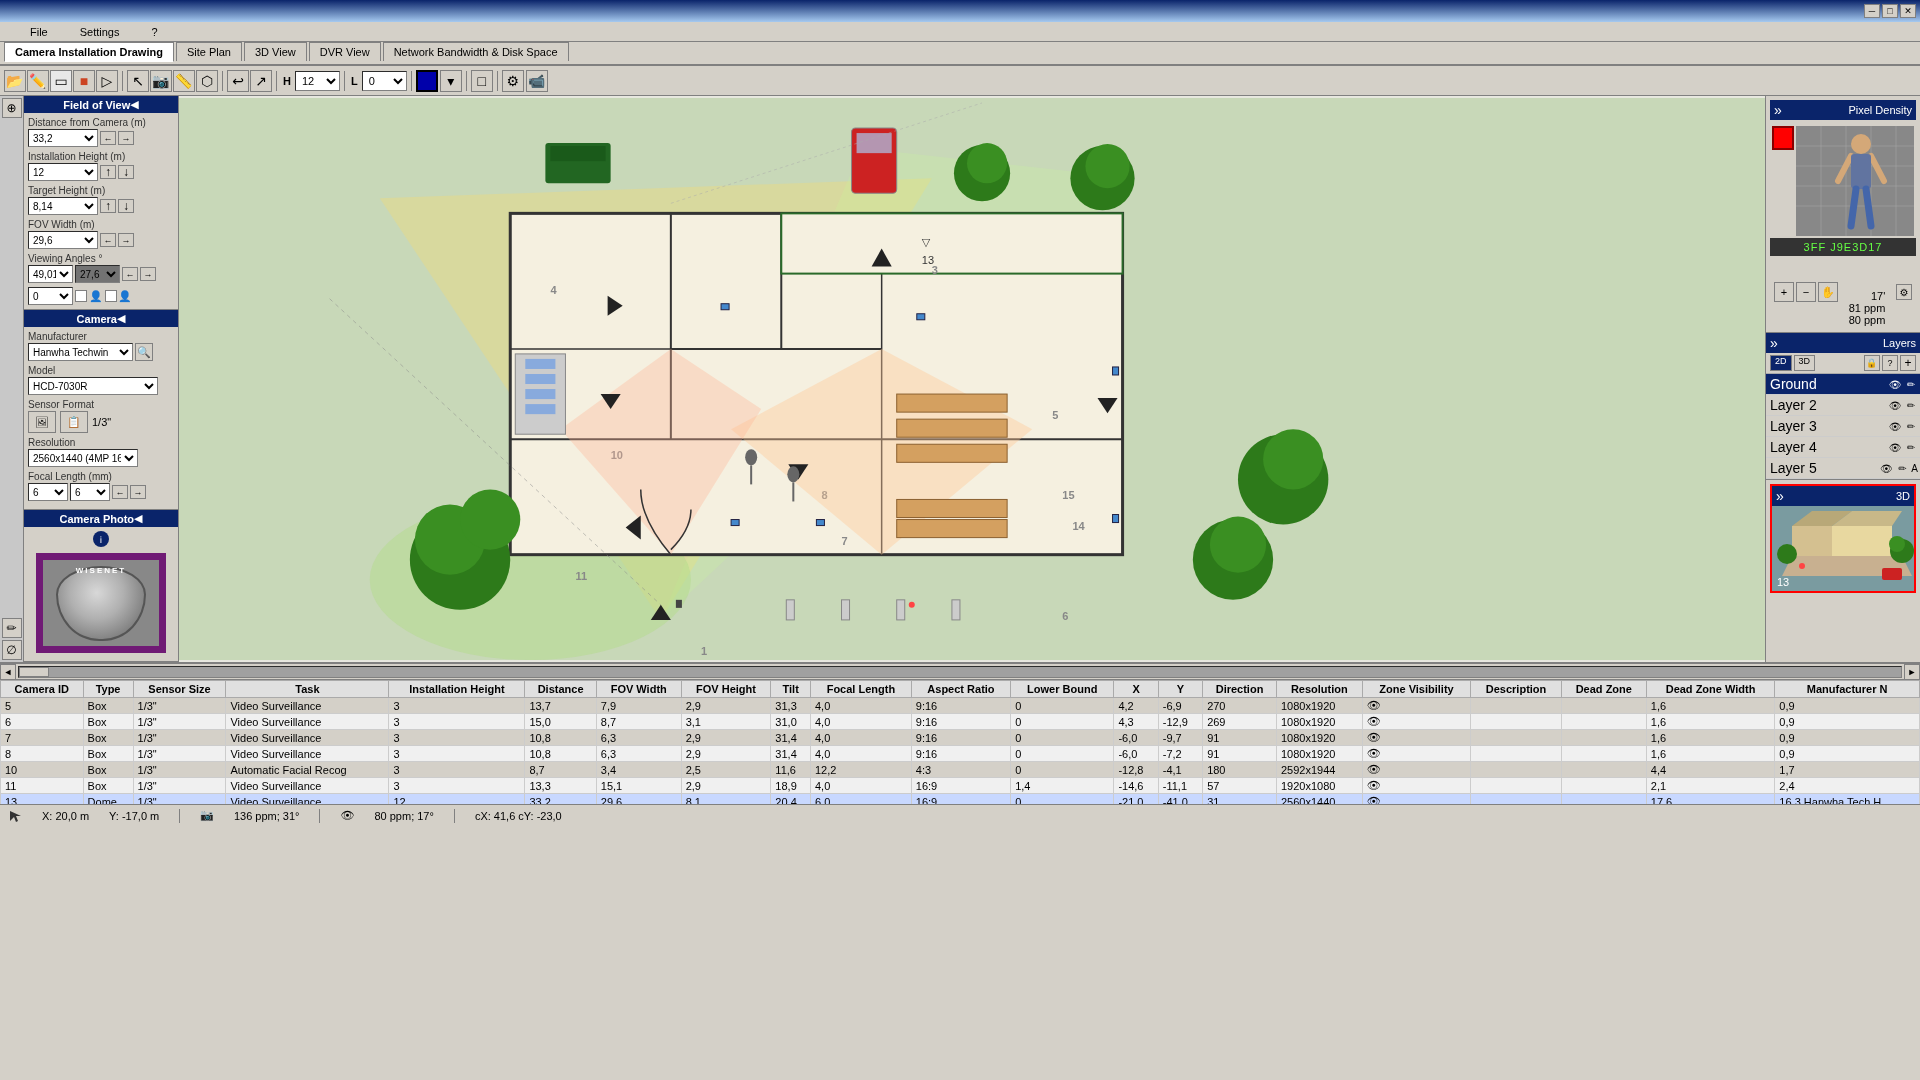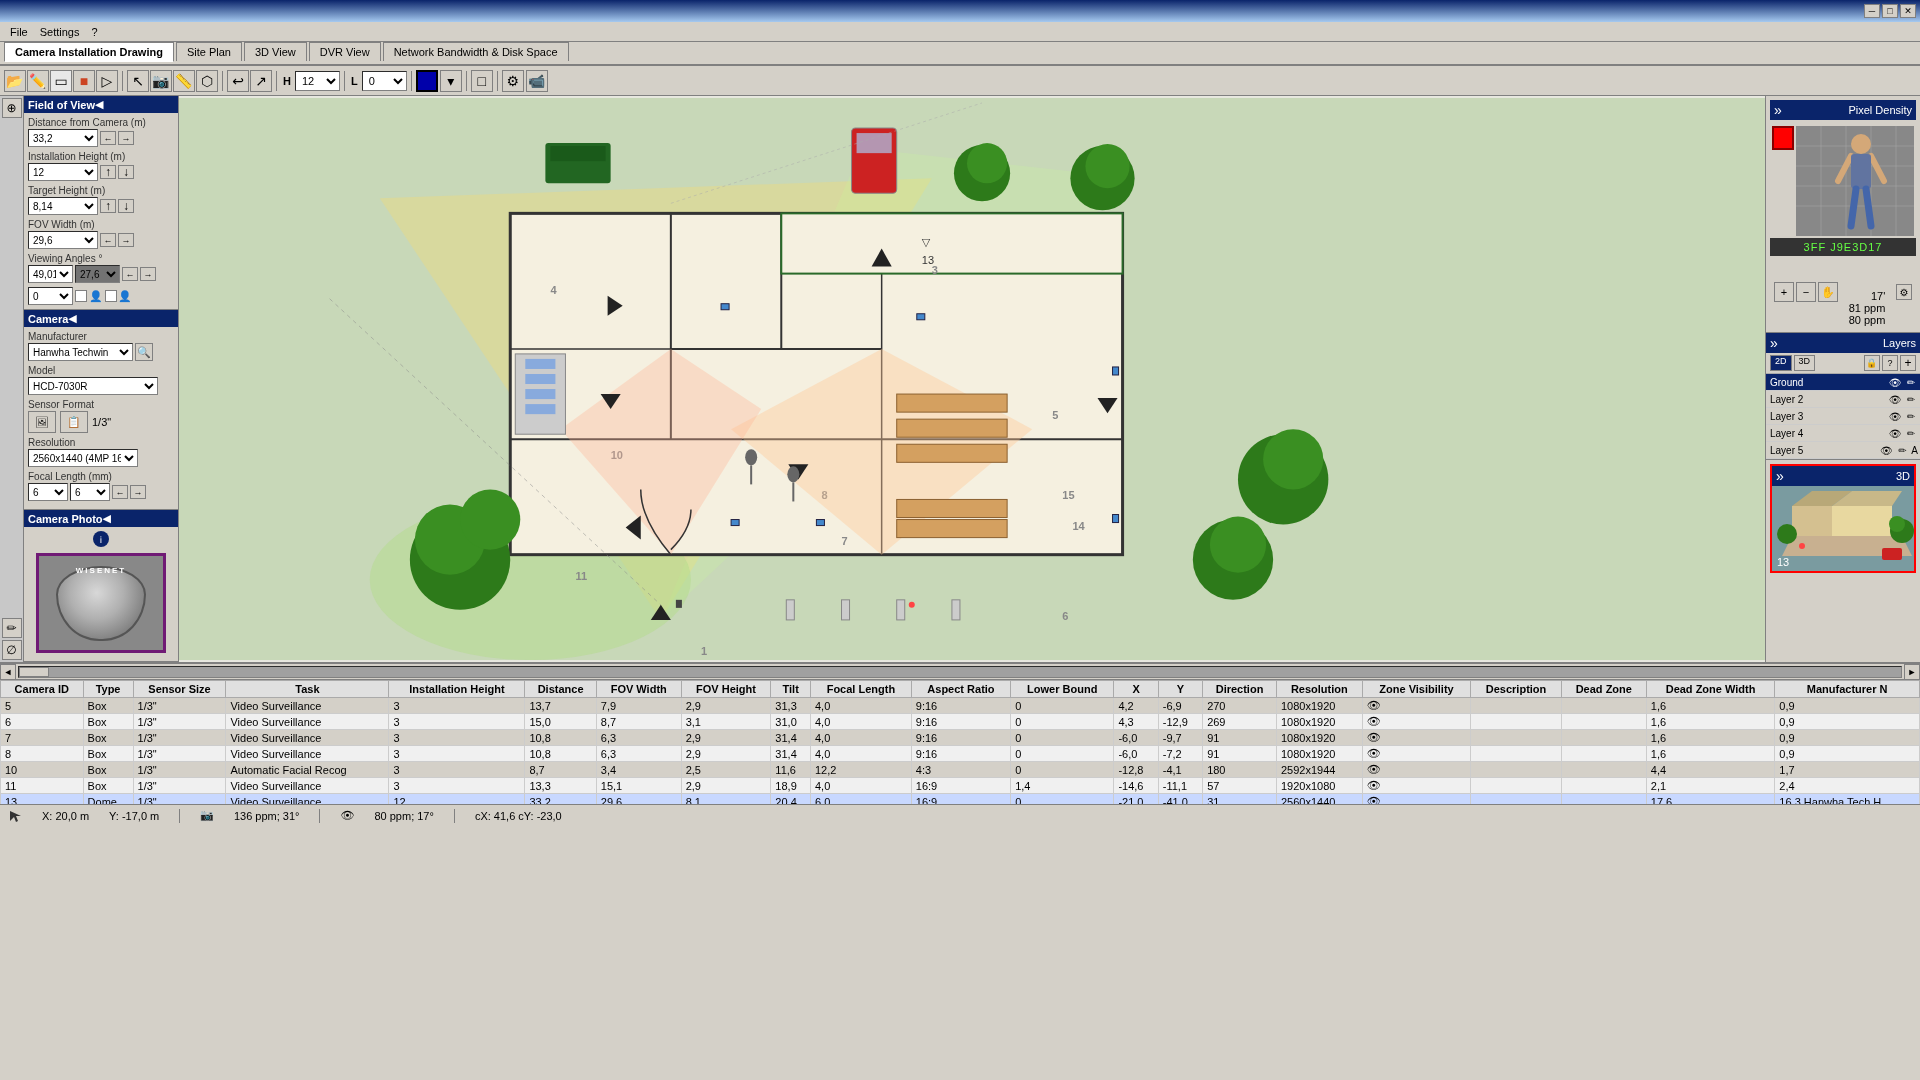--- a/index.html
+++ b/index.html
@@ -6,75 +6,75 @@
     body { width: 1920px; height: 1080px; overflow: hidden; background: #d4d0c8; }
     
     
     .title-bar { height: 22px; background: linear-gradient(to bottom, #0a246a, #a6caf0); display: flex; align-items: center; justify-content: space-between; padding: 0 4px; color: white; font-size: 11px; }
     .title-bar-title { flex: 1; text-align: center; }
     .title-bar-controls { display: flex; gap: 2px; }
     .title-bar-btn { width: 16px; height: 14px; background: #d4d0c8; border: 1px solid #808080; display: flex; align-items: center; justify-content: center; font-size: 9px; color: black; cursor: pointer; }
 
     
     .menu-bar { height: 20px; background: #d4d0c8; display: flex; align-items: center; padding: 0 4px; border-bottom: 1px solid #808080; }
-    .menu-item { padding: 2px 6px; cursor: pointer; color: #000; }
+    .menu-item { padding: 2px 6px; cursor: pointer; color: #000; margin-left: 20px; }
 
     
     .tab-bar { height: 24px; background: #d4d0c8; display: flex; align-items: flex-start; padding: 0 4px; border-bottom: 2px solid #808080; }
     .tab { padding: 3px 10px; border: 1px solid #808080; border-bottom: none; background: #d4d0c8; cursor: pointer; margin-right: 2px; font-size: 11px; }
     .tab.active { background: #ffffff; border-bottom: 1px solid white; font-weight: bold; }
 
     
     .toolbar { height: 30px; background: #d4d0c8; display: flex; align-items: center; padding: 0 4px; gap: 2px; border-bottom: 1px solid #808080; }
     .toolbar-btn { width: 22px; height: 22px; background: #d4d0c8; border: 1px solid #808080; display: flex; align-items: center; justify-content: center; cursor: pointer; font-size: 14px; }
     .toolbar-sep { width: 1px; height: 20px; background: #808080; margin: 0 2px; }
     .toolbar-select { height: 20px; border: 1px inset #808080; background: white; padding: 0 2px; font-size: 11px; }
     .toolbar-label { padding: 0 2px; font-size: 11px; font-weight: bold; }
     .toolbar-color { width: 22px; height: 22px; background: #0000aa; border: 2px solid #000; cursor: pointer; }
 
     
     .left-panel { width: 155px; background: #d4d0c8; border-right: 1px solid #808080; overflow-y: auto; flex-shrink: 0; }
     .panel-section { border-bottom: 1px solid #808080; }
-    .panel-header { background: #0a246a; color: white; padding: 2px 4px; display: flex; align-items: center; justify-content: flex-start; font-size: 11px; cursor: pointer; }
+    .panel-header { background: #0a246a; color: white; padding: 2px 4px; display: flex; align-items: center; justify-content: center; font-size: 11px; cursor: pointer; }
     .panel-header-title { font-weight: bold; }
     .panel-content { padding: 4px; }
     .field-row { margin-bottom: 4px; }
     .field-label { font-size: 10px; color: #333; margin-bottom: 1px; }
     .field-input { display: flex; align-items: center; gap: 2px; }
     .field-select { height: 18px; border: 1px inset #808080; background: white; width: 70px; font-size: 10px; }
     .field-arrow-btn { width: 16px; height: 14px; background: #d4d0c8; border: 1px solid #808080; display: flex; align-items: center; justify-content: center; cursor: pointer; font-size: 9px; }
     .viewing-angles-row { display: flex; gap: 2px; align-items: center; }
     .small-select { width: 45px; height: 18px; border: 1px inset #808080; background: white; font-size: 10px; }
     .person-icons { display: flex; gap: 2px; align-items: center; margin-top: 2px; }
     .check-box { width: 12px; height: 12px; border: 1px solid #808080; background: white; display: inline-block; }
     .camera-manufacturer-row { display: flex; gap: 2px; align-items: center; }
     .manufacturer-select { width: 105px; height: 18px; border: 1px inset #808080; background: white; font-size: 10px; }
     .search-btn { width: 18px; height: 18px; background: #d4d0c8; border: 1px solid #808080; cursor: pointer; display: flex; align-items: center; justify-content: center; }
     .model-select { width: 130px; height: 18px; border: 1px inset #808080; background: white; font-size: 10px; }
     .sensor-format-row { display: flex; gap: 4px; align-items: center; }
     .sensor-btn { width: 28px; height: 22px; background: #d4d0c8; border: 1px solid #808080; cursor: pointer; display: flex; align-items: center; justify-content: center; }
     .resolution-select { width: 110px; height: 18px; border: 1px inset #808080; background: white; font-size: 10px; }
     .focal-row { display: flex; gap: 2px; align-items: center; }
     .focal-select { width: 40px; height: 18px; border: 1px inset #808080; background: white; font-size: 10px; }
-    .camera-photo-area { width: 130px; height: 100px; background: #888; border: 3px solid #701a75; margin: 4px auto; display: flex; align-items: center; justify-content: center; overflow: hidden; position: relative; }
+    .camera-photo-area { width: 130px; height: 100px; background: #888; border: 7px solid #701a75; margin: 4px auto; display: flex; align-items: center; justify-content: center; overflow: hidden; position: relative; }
     .info-btn { width: 16px; height: 16px; background: #0a246a; color: white; border-radius: 50%; display: flex; align-items: center; justify-content: center; font-size: 9px; cursor: pointer; margin: 0 auto 2px; }
 
     
     .center-canvas { flex: 1; background: #e8e8e0; position: relative; overflow: hidden; }
 
     
     .right-panel { width: 155px; background: #d4d0c8; border-left: 1px solid #808080; flex-shrink: 0; display: flex; flex-direction: column; }
     .pixel-density-section { background: #d4d0c8; border-bottom: 1px solid #808080; padding: 4px; }
     .pd-header { background: #0a246a; color: white; padding: 2px 4px; display: flex; align-items: center; justify-content: space-between; font-size: 11px; margin-bottom: 4px; }
     
     .layers-section { border-bottom: 1px solid #808080; }
     .layers-header { background: #0a246a; color: white; padding: 2px 4px; display: flex; align-items: center; justify-content: space-between; font-size: 11px; cursor: pointer; }
     .layer-row { display: flex; align-items: center; padding: 1px 2px; gap: 2px; border-bottom: 1px solid #ccc; }
     .layer-row.active { background: #0a246a; color: white; }
-    .layer-name { flex: 1; font-size: 10px; padding: 1px 2px; }
+    .layer-name { flex: 1; font-size: 14px; padding: 1px 2px; }
     .layer-vis-btn { width: 14px; height: 14px; background: none; border: none; cursor: pointer; font-size: 10px; display: flex; align-items: center; justify-content: center; }
     .layers-content-area { display: flex; }
     .layers-main { flex: 1; }
     .thumbnail-img { width: 138px; height: 85px; background: linear-gradient(135deg, #8B7355 0%, #A0896B 30%, #6B5A3E 60%, #9C8B6E 100%); position: relative; }
     .three-d-header { background: #0a246a; color: white; padding: 2px 4px; display: flex; align-items: center; justify-content: space-between; font-size: 11px; }
 
     
     .bottom-panel { height: 142px; background: #d4d0c8; border-top: 2px solid #808080; overflow: auto; }
     .data-table { width: 100%; border-collapse: collapse; font-size: 10px; }
     .data-table th { background: #e0e0e0; border: 1px solid #aaa; padding: 2px 4px; text-align: center; white-space: nowrap; position: sticky; top: 0; }

